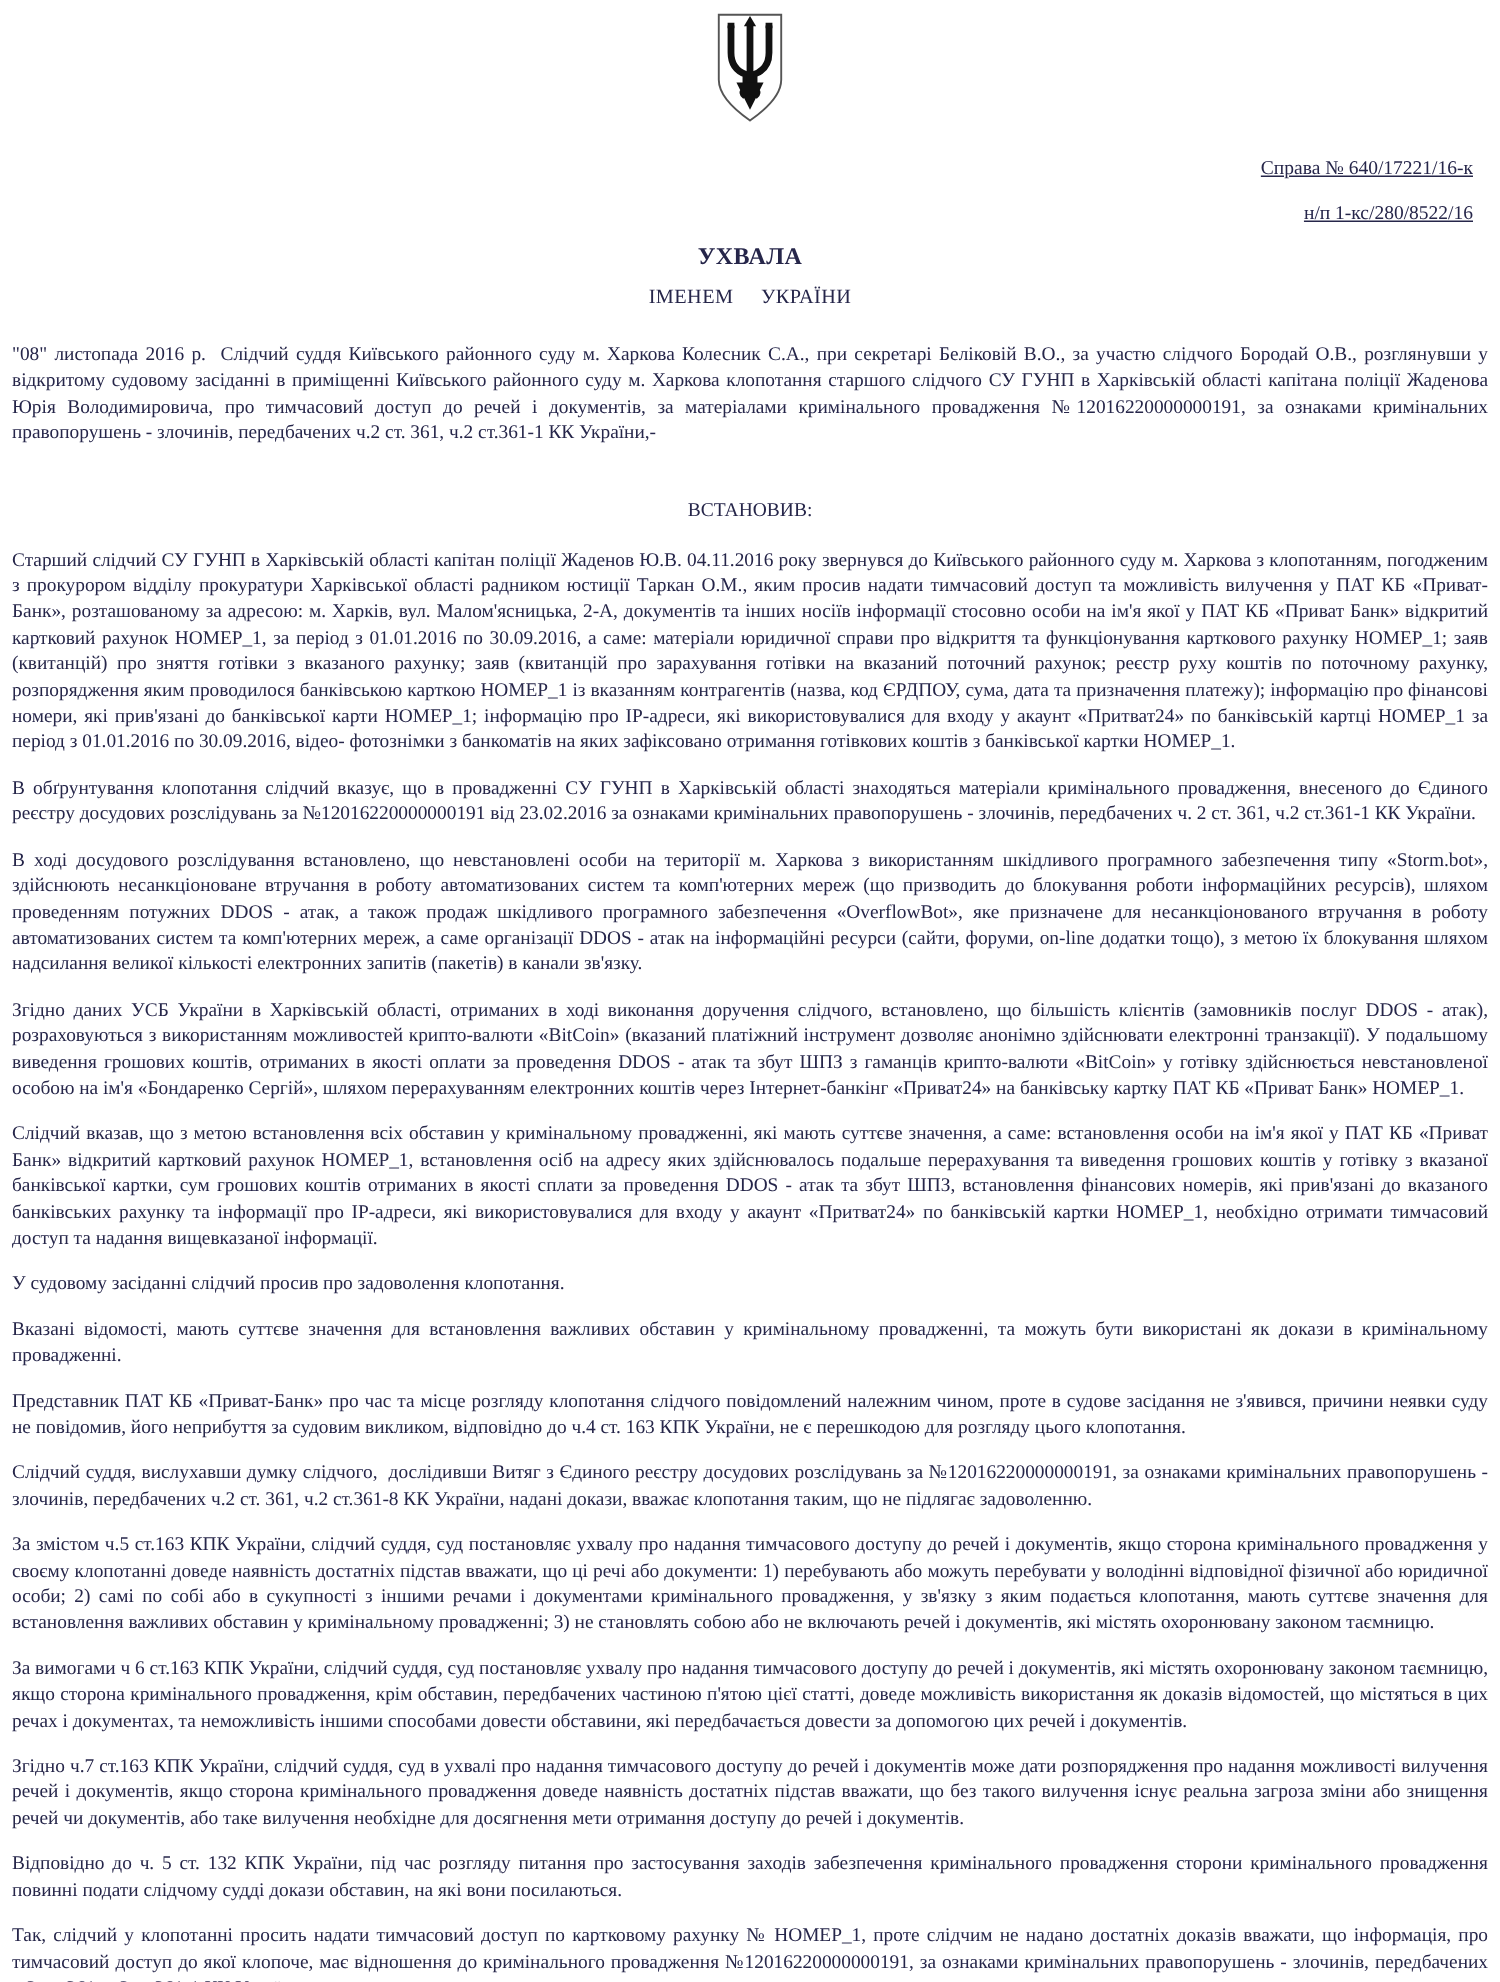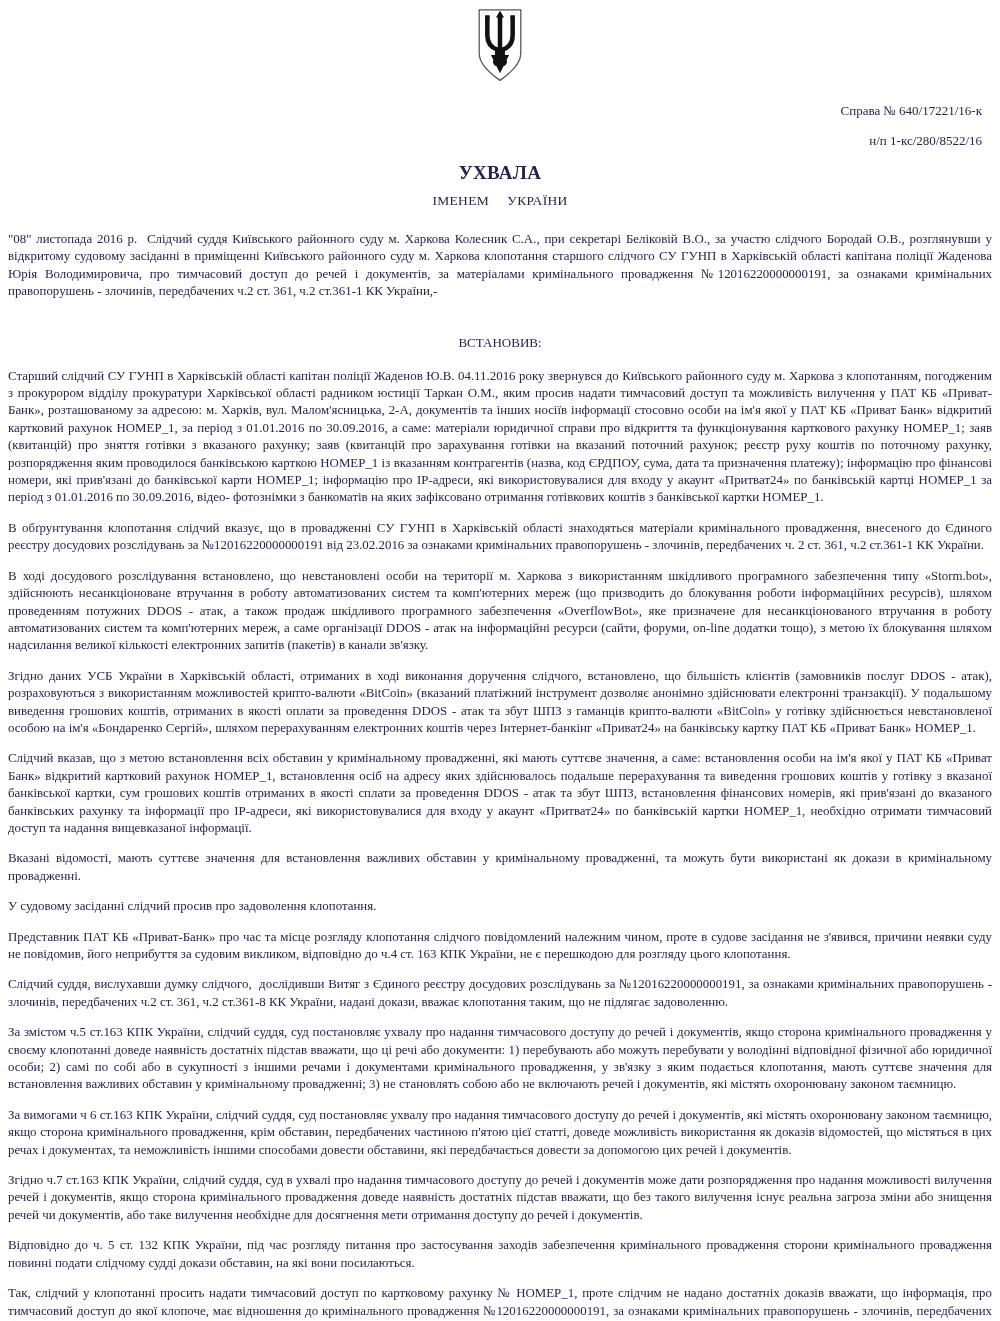--- a/index.html
+++ b/index.html
@@ -25,28 +25,29 @@
   .emblem-wrap svg {
     width: 64px;
     height: 76px;
   }
   .case-info {
     text-align: right;
     padding-right: 10px;
     margin-top: 14px;
     font-size: 13px;
     line-height: 17px;
+    text-decoration: underline;
   }
   .case-info .case-line {
     margin-bottom: 13px;
   }
   .doc-title {
     text-align: center;
     font-weight: bold;
-    font-size: 19px;
+    font-size: 16px;
     margin-top: 6px;
     letter-spacing: 0.3px;
   }
   .doc-subtitle {
     text-align: center;
     font-weight: normal;
     font-size: 13.5px;
     margin-top: 9px;
     letter-spacing: 0.3px;
     white-space: pre-wrap;
@@ -102,22 +103,22 @@
 
     <p class="para">"08" листопада 2016 р.  Слідчий суддя Київського районного суду м. Харкова Колесник С.А., при секретарі Беліковій В.О., за участю слідчого Бородай О.В., розглянувши у відкритому судовому засіданні в приміщенні Київського районного суду м. Харкова клопотання старшого слідчого СУ ГУНП в Харківській області капітана поліції Жаденова Юрія Володимировича, про тимчасовий доступ до речей і документів, за матеріалами кримінального провадження №12016220000000191, за ознаками кримінальних правопорушень - злочинів, передбачених ч.2 ст. 361, ч.2 ст.361-1 КК України,-</p>
 
     <div class="section-heading">ВСТАНОВИВ:</div>
 
     <p class="para">Старший слідчий СУ ГУНП в Харківській області капітан поліції Жаденов Ю.В. 04.11.2016 року звернувся до Київського районного суду м. Харкова з клопотанням, погодженим з прокурором відділу прокуратури Харківської області радником юстиції Таркан О.М., яким просив надати тимчасовий доступ та можливість вилучення у ПАТ КБ «Приват-Банк», розташованому за адресою: м. Харків, вул. Малом'ясницька, 2-А, документів та інших носіїв інформації стосовно особи на ім'я якої у ПАТ КБ «Приват Банк» відкритий картковий рахунок НОМЕР_1, за період з 01.01.2016 по 30.09.2016, а саме: матеріали юридичної справи про відкриття та функціонування карткового рахунку НОМЕР_1; заяв (квитанцій) про зняття готівки з вказаного рахунку; заяв (квитанцій про зарахування готівки на вказаний поточний рахунок; реєстр руху коштів по поточному рахунку, розпорядження яким проводилося банківською карткою НОМЕР_1 із вказанням контрагентів (назва, код ЄРДПОУ, сума, дата та призначення платежу); інформацію про фінансові номери, які прив'язані до банківської карти НОМЕР_1; інформацію про ІР-адреси, які використовувалися для входу у акаунт «Притват24» по банківській картці НОМЕР_1 за період з 01.01.2016 по 30.09.2016, відео- фотознімки з банкоматів на яких зафіксовано отримання готівкових коштів з банківської картки НОМЕР_1.</p>
     <p class="para">В обґрунтування клопотання слідчий вказує, що в провадженні СУ ГУНП в Харківській області знаходяться матеріали кримінального провадження, внесеного до Єдиного реєстру досудових розслідувань за №12016220000000191 від 23.02.2016 за ознаками кримінальних правопорушень - злочинів, передбачених ч. 2 ст. 361, ч.2 ст.361-1 КК України.</p>
     <p class="para">В ході досудового розслідування встановлено, що невстановлені особи на території м. Харкова з використанням шкідливого програмного забезпечення типу «Storm.bot», здійснюють несанкціоноване втручання в роботу автоматизованих систем та комп'ютерних мереж (що призводить до блокування роботи інформаційних ресурсів), шляхом проведенням потужних DDOS - атак, а також продаж шкідливого програмного забезпечення «OverflowBot», яке призначене для несанкціонованого втручання в роботу автоматизованих систем та комп'ютерних мереж, а саме організації DDOS - атак на інформаційні ресурси (сайти, форуми, on-line додатки тощо), з метою їх блокування шляхом надсилання великої кількості електронних запитів (пакетів) в канали зв'язку.</p>
     <p class="para">Згідно даних УСБ України в Харківській області, отриманих в ході виконання доручення слідчого, встановлено, що більшість клієнтів (замовників послуг DDOS - атак), розраховуються з використанням можливостей крипто-валюти «BitCoin» (вказаний платіжний інструмент дозволяє анонімно здійснювати електронні транзакції). У подальшому виведення грошових коштів, отриманих в якості оплати за проведення DDOS - атак та збут ШПЗ з гаманців крипто-валюти «BitCoin» у готівку здійснюється невстановленої особою на ім'я «Бондаренко Сергій», шляхом перерахуванням електронних коштів через Інтернет-банкінг «Приват24» на банківську картку ПАТ КБ «Приват Банк» НОМЕР_1.</p>
     <p class="para">Слідчий вказав, що з метою встановлення всіх обставин у кримінальному провадженні, які мають суттєве значення, а саме: встановлення особи на ім'я якої у ПАТ КБ «Приват Банк» відкритий картковий рахунок НОМЕР_1, встановлення осіб на адресу яких здійснювалось подальше перерахування та виведення грошових коштів у готівку з вказаної банківської картки, сум грошових коштів отриманих в якості сплати за проведення DDOS - атак та збут ШПЗ, встановлення фінансових номерів, які прив'язані до вказаного банківських рахунку та інформації про ІР-адреси, які використовувалися для входу у акаунт «Притват24» по банківській картки НОМЕР_1, необхідно отримати тимчасовий доступ та надання вищевказаної інформації.</p>
+    <p class="para">У судовому засіданні слідчий просив про задоволення клопотання.</p>
     <p class="para">Вказані відомості, мають суттєве значення для встановлення важливих обставин у кримінальному провадженні, та можуть бути використані як докази в кримінальному провадженні.</p>
-    <p class="para">У судовому засіданні слідчий просив про задоволення клопотання.</p>
     <p class="para">Представник ПАТ КБ «Приват-Банк» про час та місце розгляду клопотання слідчого повідомлений належним чином, проте в судове засідання не з'явився, причини неявки суду не повідомив, його неприбуття за судовим викликом, відповідно до ч.4 ст. 163 КПК України, не є перешкодою для розгляду цього клопотання.</p>
     <p class="para">Слідчий суддя, вислухавши думку слідчого,  дослідивши Витяг з Єдиного реєстру досудових розслідувань за №12016220000000191, за ознаками кримінальних правопорушень - злочинів, передбачених ч.2 ст. 361, ч.2 ст.361-8 КК України, надані докази, вважає клопотання таким, що не підлягає задоволенню.</p>
     <p class="para">За змістом ч.5 ст.163 КПК України, слідчий суддя, суд постановляє ухвалу про надання тимчасового доступу до речей і документів, якщо сторона кримінального провадження у своєму клопотанні доведе наявність достатніх підстав вважати, що ці речі або документи: 1) перебувають або можуть перебувати у володінні відповідної фізичної або юридичної особи; 2) самі по собі або в сукупності з іншими речами і документами кримінального провадження, у зв'язку з яким подається клопотання, мають суттєве значення для встановлення важливих обставин у кримінальному провадженні; 3) не становлять собою або не включають речей і документів, які містять охоронювану законом таємницю.</p>
     <p class="para">За вимогами ч 6 ст.163 КПК України, слідчий суддя, суд постановляє ухвалу про надання тимчасового доступу до речей і документів, які містять охоронювану законом таємницю, якщо сторона кримінального провадження, крім обставин, передбачених частиною п'ятою цієї статті, доведе можливість використання як доказів відомостей, що містяться в цих речах і документах, та неможливість іншими способами довести обставини, які передбачається довести за допомогою цих речей і документів.</p>
     <p class="para">Згідно ч.7 ст.163 КПК України, слідчий суддя, суд в ухвалі про надання тимчасового доступу до речей і документів може дати розпорядження про надання можливості вилучення речей і документів, якщо сторона кримінального провадження доведе наявність достатніх підстав вважати, що без такого вилучення існує реальна загроза зміни або знищення речей чи документів, або таке вилучення необхідне для досягнення мети отримання доступу до речей і документів.</p>
     <p class="para">Відповідно до ч. 5 ст. 132 КПК України, під час розгляду питання про застосування заходів забезпечення кримінального провадження сторони кримінального провадження повинні подати слідчому судді докази обставин, на які вони посилаються.</p>
     <p class="para">Так, слідчий у клопотанні просить надати тимчасовий доступ по картковому рахунку № НОМЕР_1, проте слідчим не надано достатніх доказів вважати, що інформація, про тимчасовий доступ до якої клопоче, має відношення до кримінального провадження №12016220000000191, за ознаками кримінальних правопорушень - злочинів, передбачених ч.2 ст. 361, ч.2 ст.361-1 КК України.</p>
 
   </div>
 </div>

